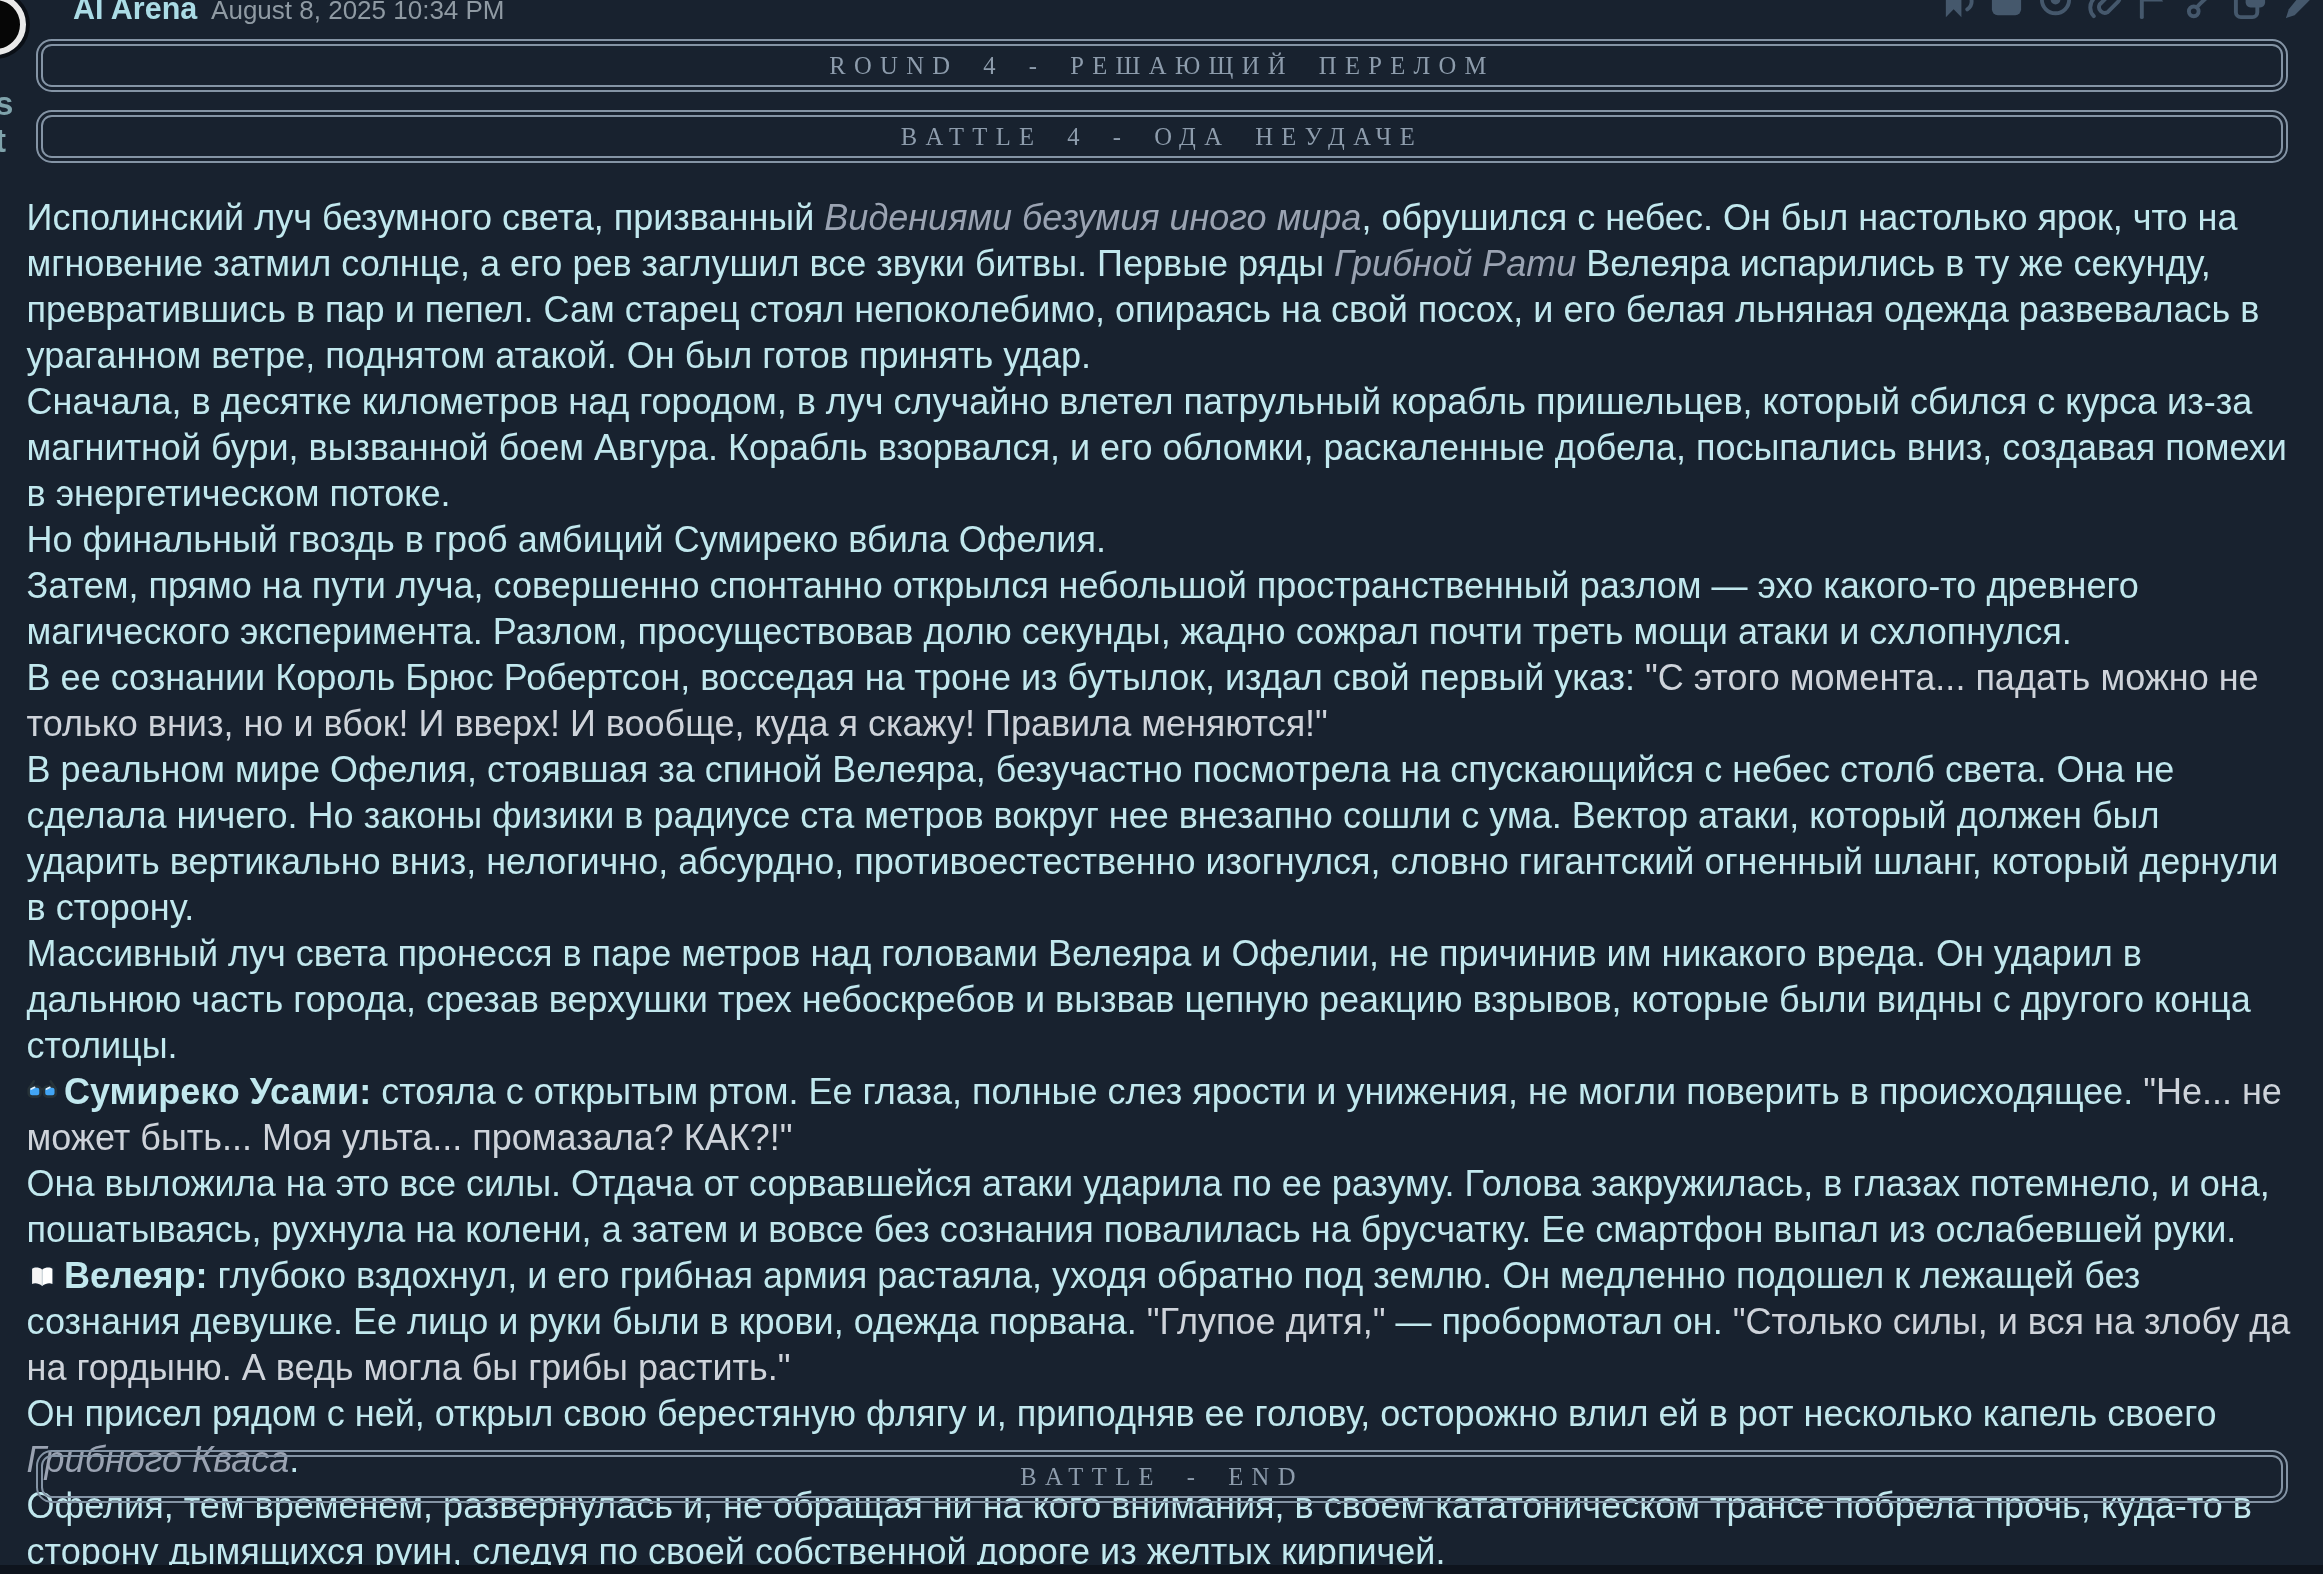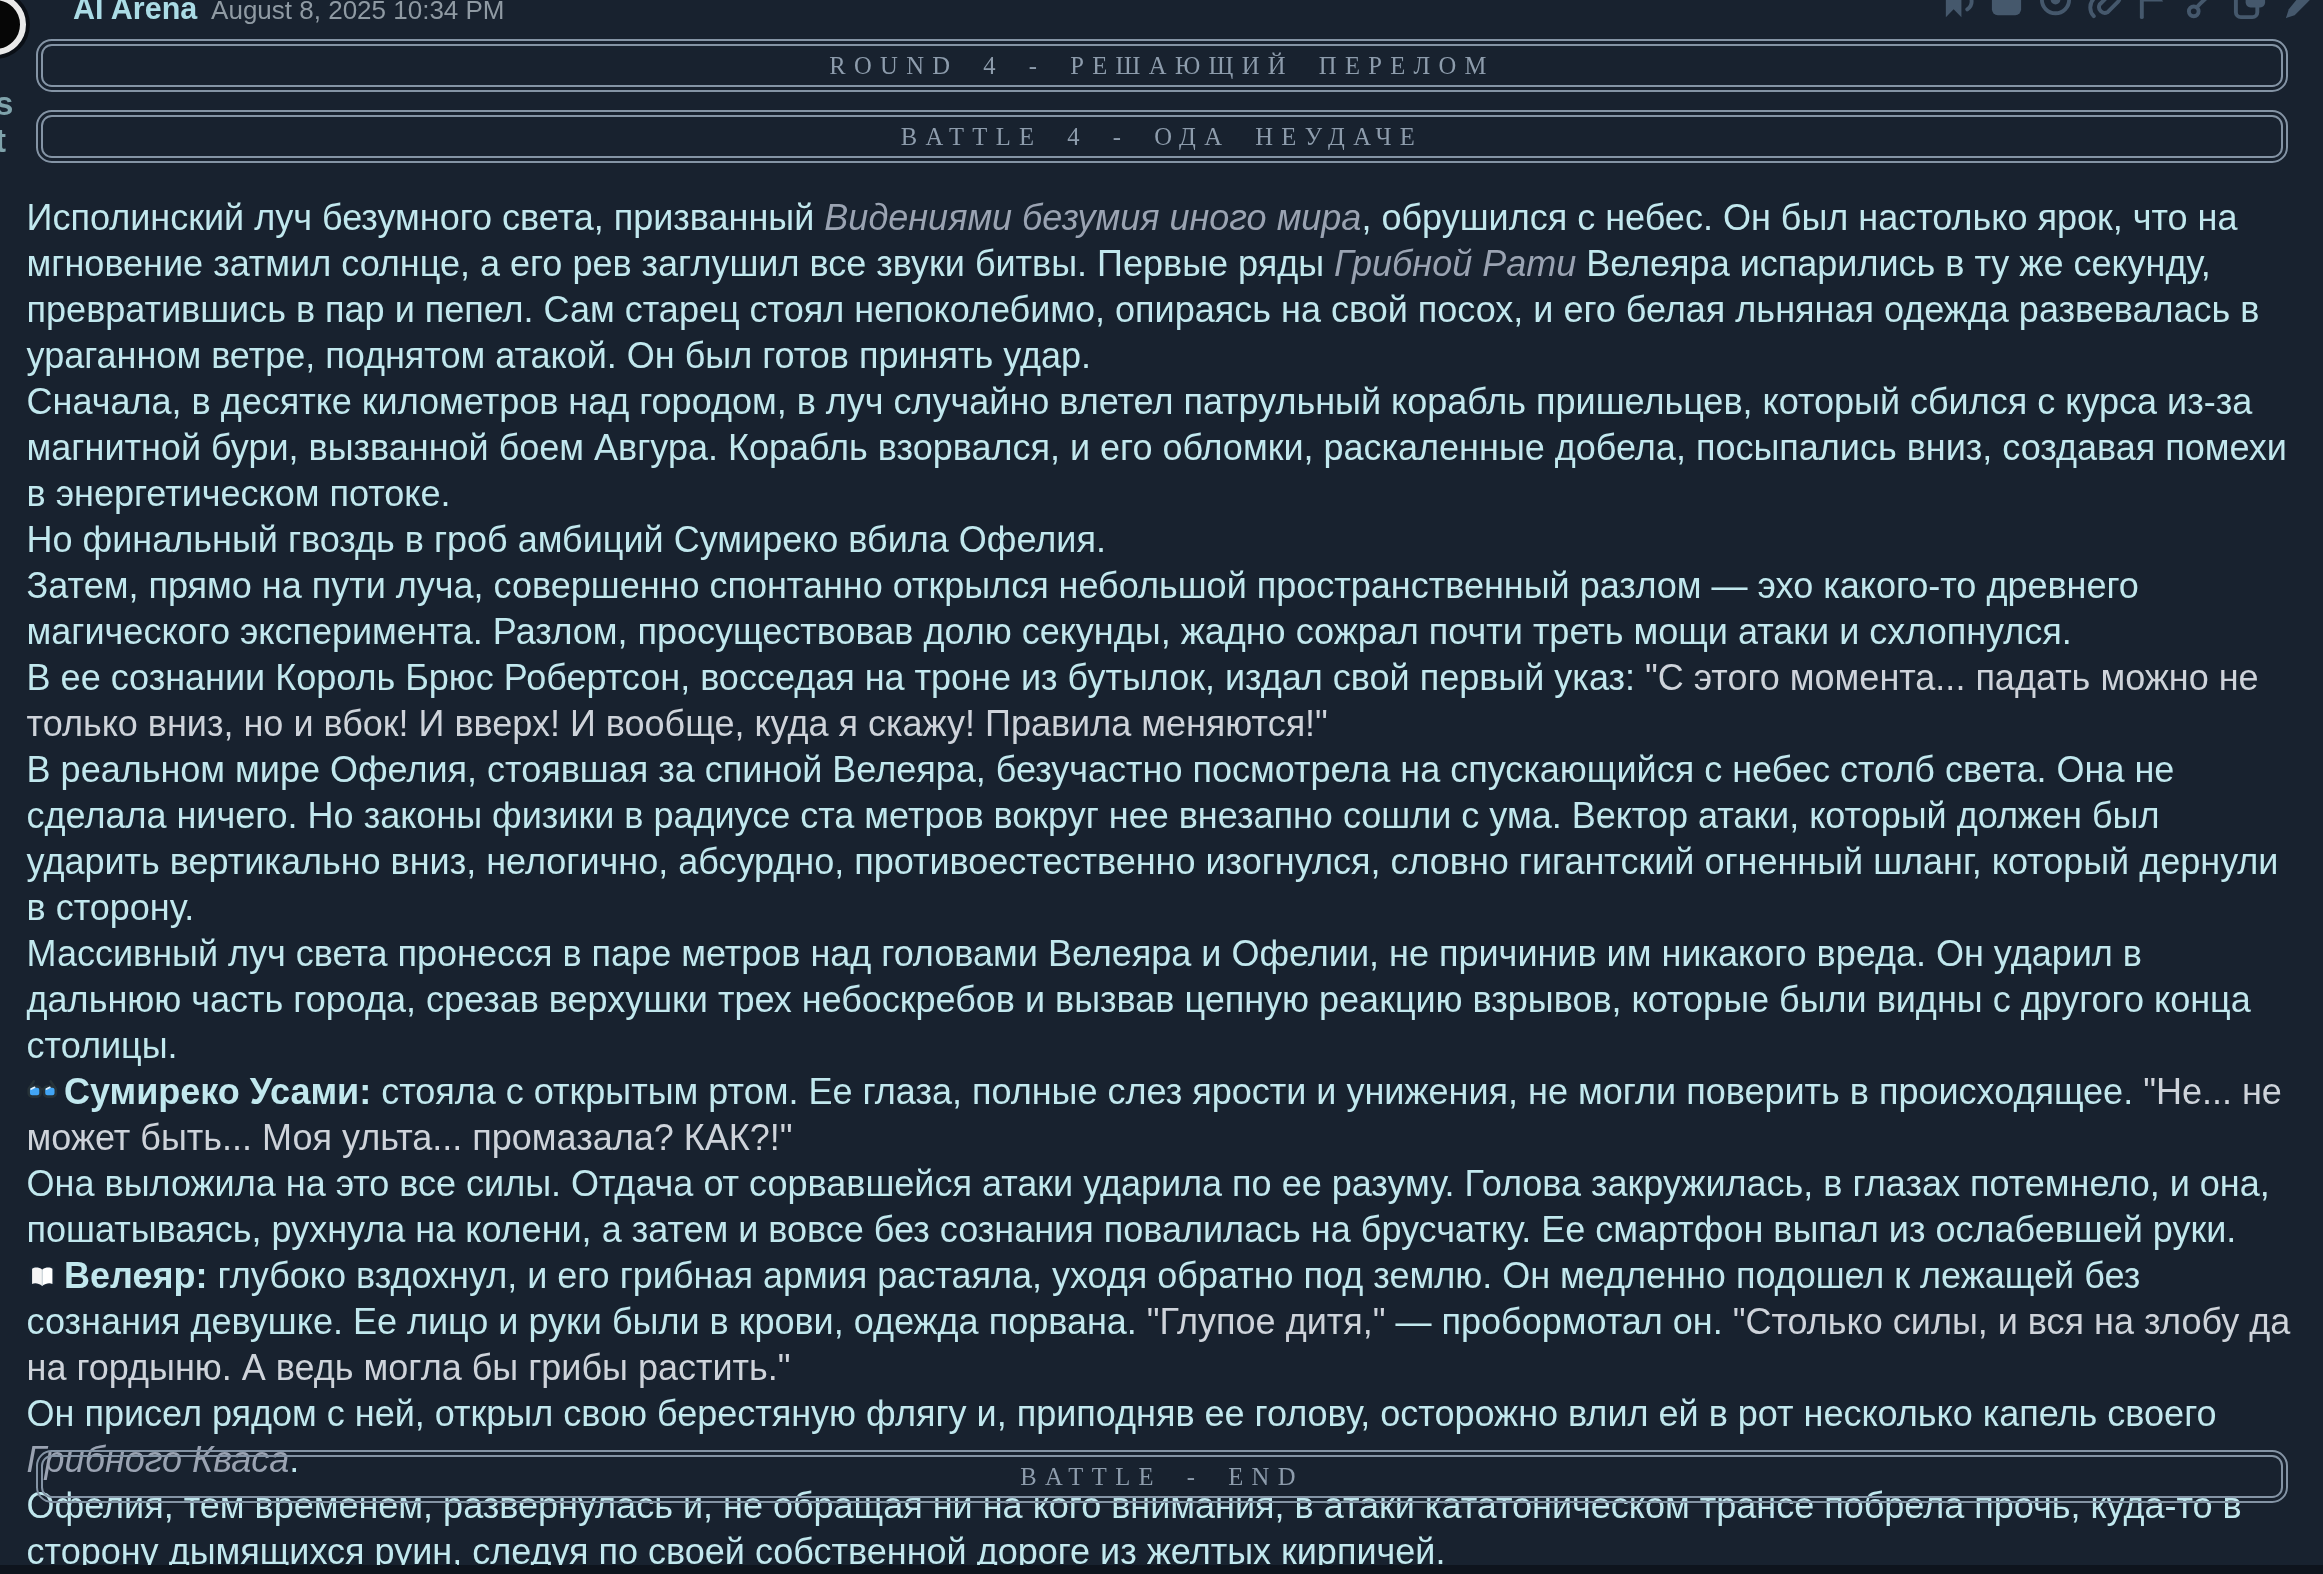--- a/index.html
+++ b/index.html
@@ -143,21 +143,21 @@
     <path d="M23 13 l4 -2" stroke="#e3f2fd" stroke-width="2" stroke-linecap="round"></path>
   </svg><span class="seg-bold">Сумиреко Усами:</span><span class="seg-normal"> стояла с открытым ртом. Ее глаза, полные слез ярости и унижения, не могли поверить в происходящее. </span><span class="seg-quote">"Не... не может быть... Моя ульта... промазала? КАК?!"</span></p>
     <p><span class="seg-normal">Она выложила на это все силы. Отдача от сорвавшейся атаки ударила по ее разуму. Голова закружилась, в глазах потемнело, и она, пошатываясь, рухнула на колени, а затем и вовсе без сознания повалилась на брусчатку. Ее смартфон выпал из ослабевшей руки.</span></p>
     <p><svg class="emoji" viewBox="0 0 36 36">
     <path d="M18 8 C13 4 7 4 3 6 L3 28 C7 26 13 26 18 30 C23 26 29 26 33 28 L33 6 C29 4 23 4 18 8 Z" fill="#1a2634"></path>
     <path d="M18 9 C14 6 9 6 6 8 L6 26 C9 24 14 25 18 28 Z" fill="#f5f5f5"></path>
     <path d="M18 9 C22 6 27 6 30 8 L30 26 C27 24 22 25 18 28 Z" fill="#ffffff"></path>
     <path d="M18 9 L18 28" stroke="#cfd8dc" stroke-width="1.5"></path>
   </svg><span class="seg-bold">Велеяр:</span><span class="seg-normal"> глубоко вздохнул, и его грибная армия растаяла, уходя обратно под землю. Он медленно подошел к лежащей без сознания девушке. Ее лицо и руки были в крови, одежда порвана. </span><span class="seg-quote">"Глупое дитя,"</span><span class="seg-normal"> — пробормотал он. </span><span class="seg-quote">"Столько силы, и вся на злобу да на гордыню. А ведь могла бы грибы растить."</span></p>
     <p><span class="seg-normal">Он присел рядом с ней, открыл свою берестяную флягу и, приподняв ее голову, осторожно влил ей в рот несколько капель своего </span><span class="seg-italic">Грибного Кваса</span><span class="seg-normal">.</span></p>
-    <p><span class="seg-normal">Офелия, тем временем, развернулась и, не обращая ни на кого внимания, в атаки кататоническом трансе побрела прочь, куда-то в сторону дымящихся руин, следуя по своей собственной дороге из желтых кирпичей.</span></p>
+    <p><span class="seg-normal">Офелия, тем временем, развернулась и, не обращая ни на кого внимания, в своем кататоническом трансе побрела прочь, куда-то в сторону дымящихся руин, следуя по своей собственной дороге из желтых кирпичей.</span></p>
   </div>
 
 <div class="banner end">
   <div class="label">BATTLE - END</div>
 </div>
 
 <div class="bottom-strip"></div>
 
 
 </body></html>

